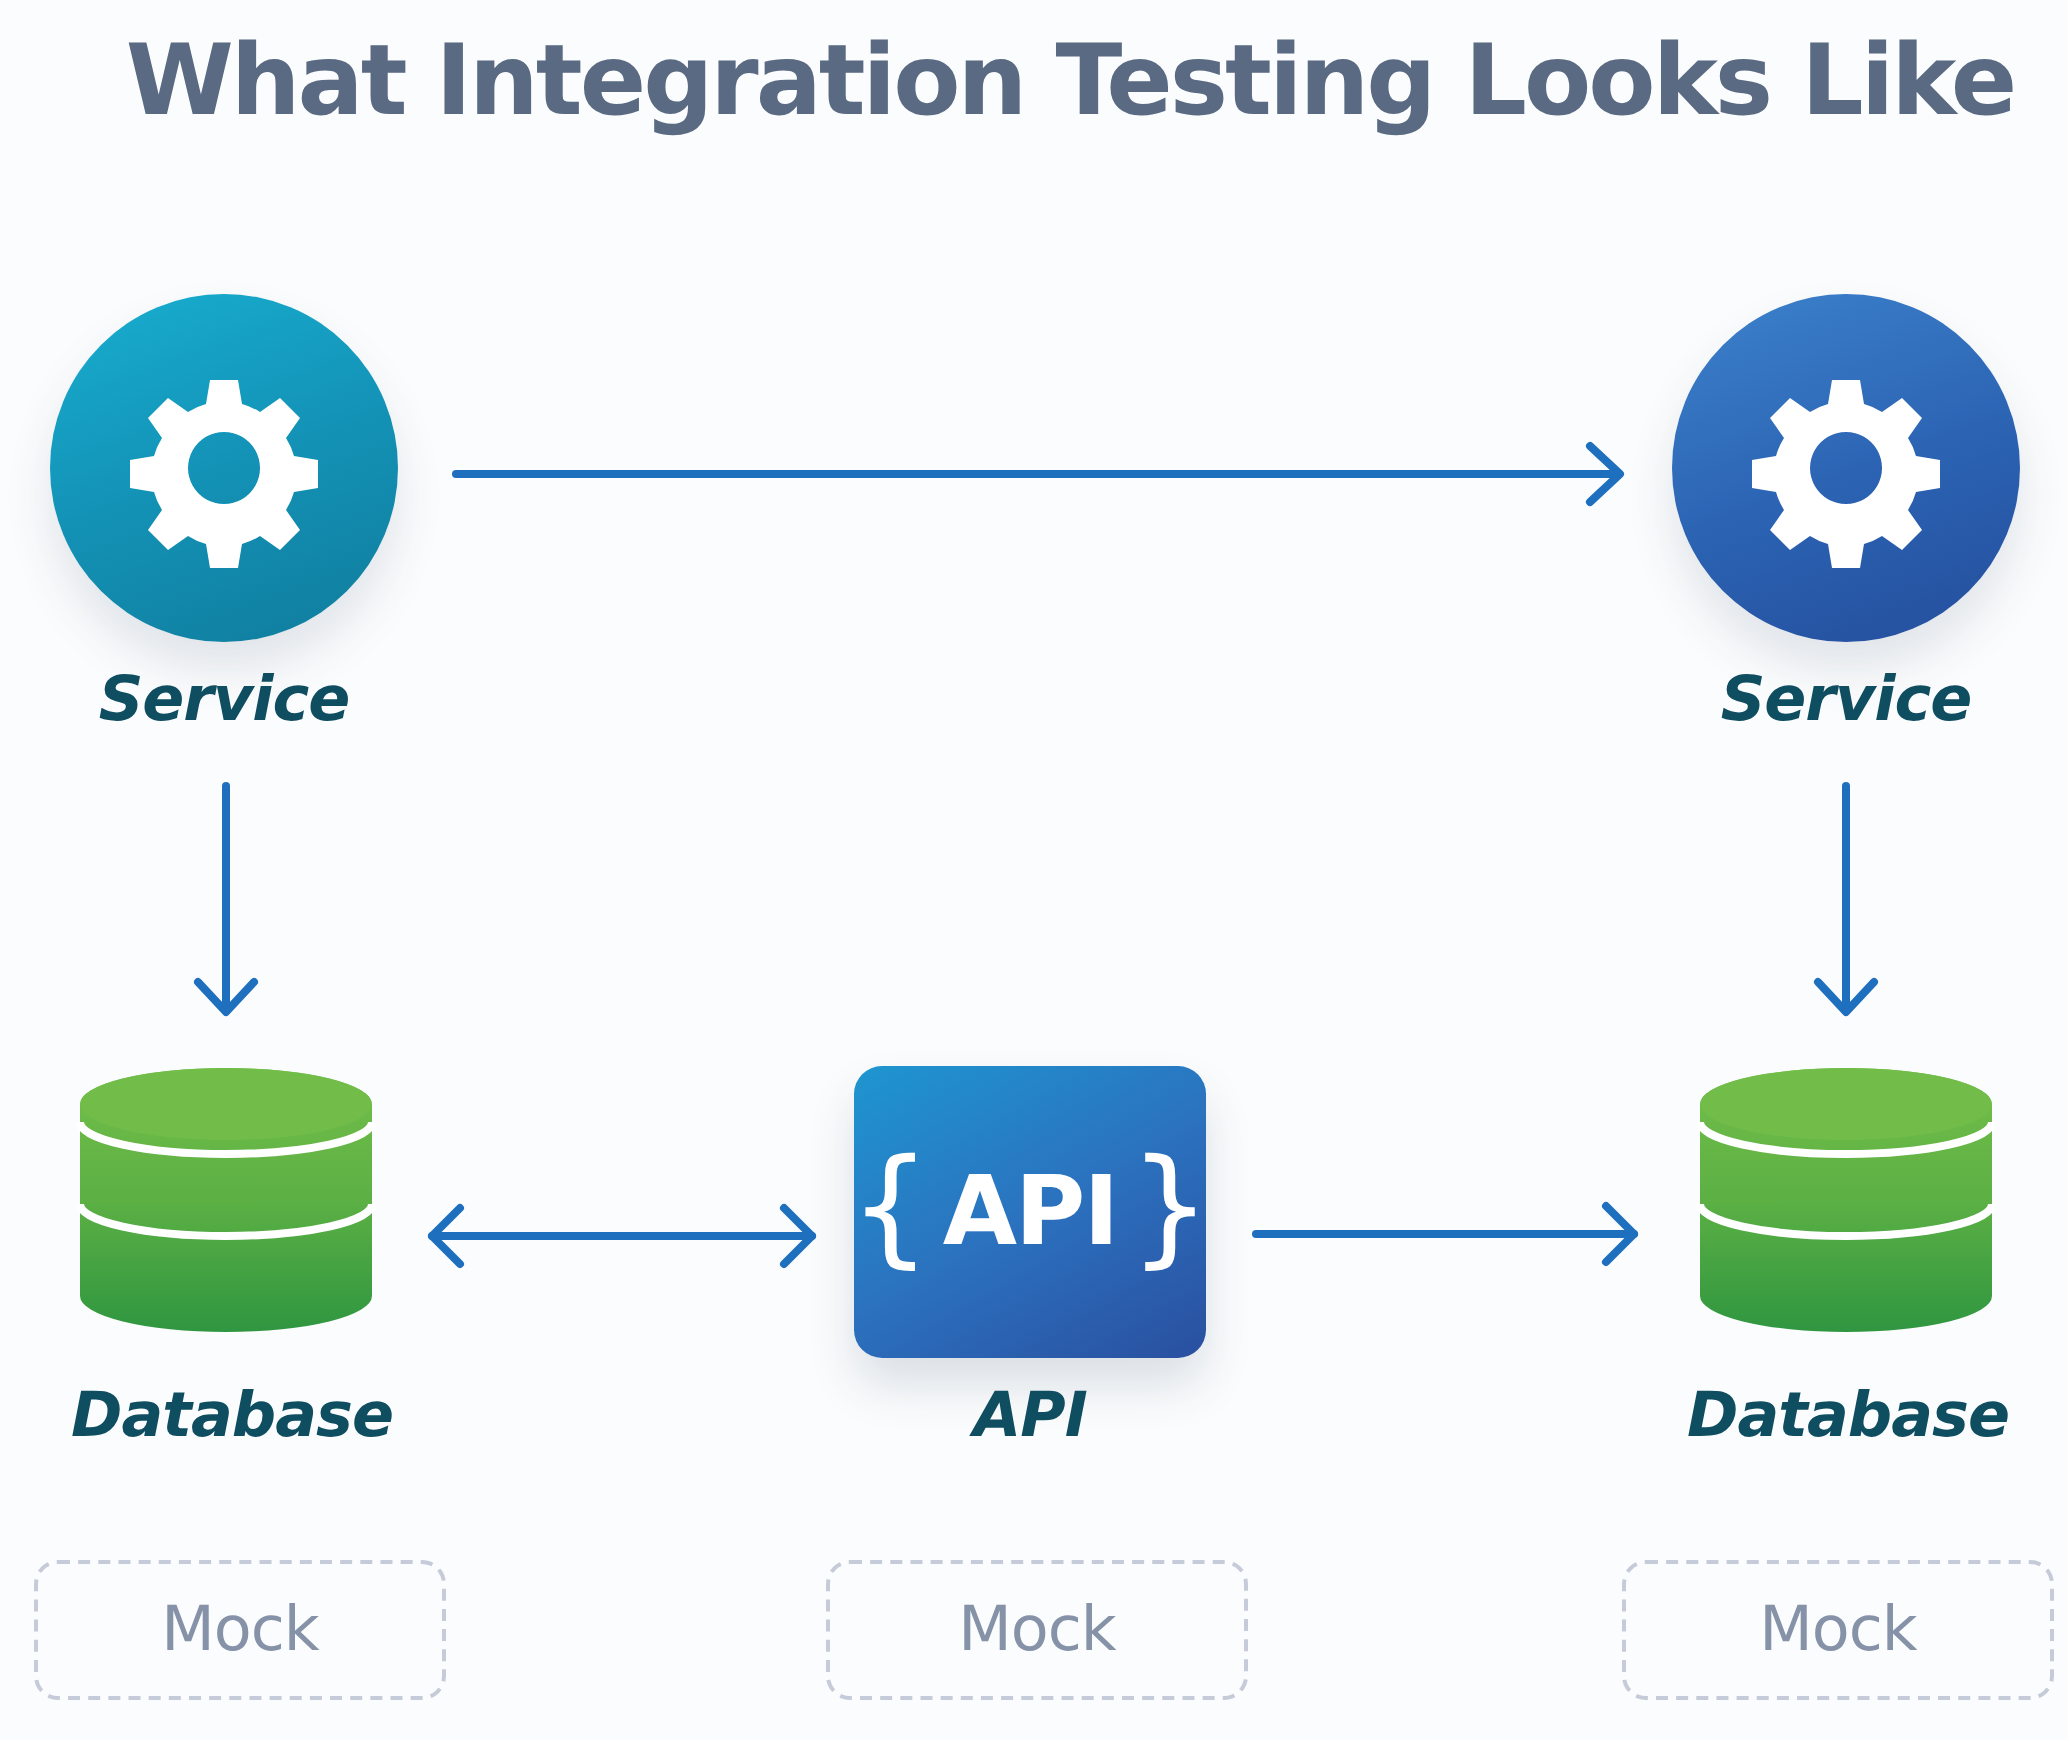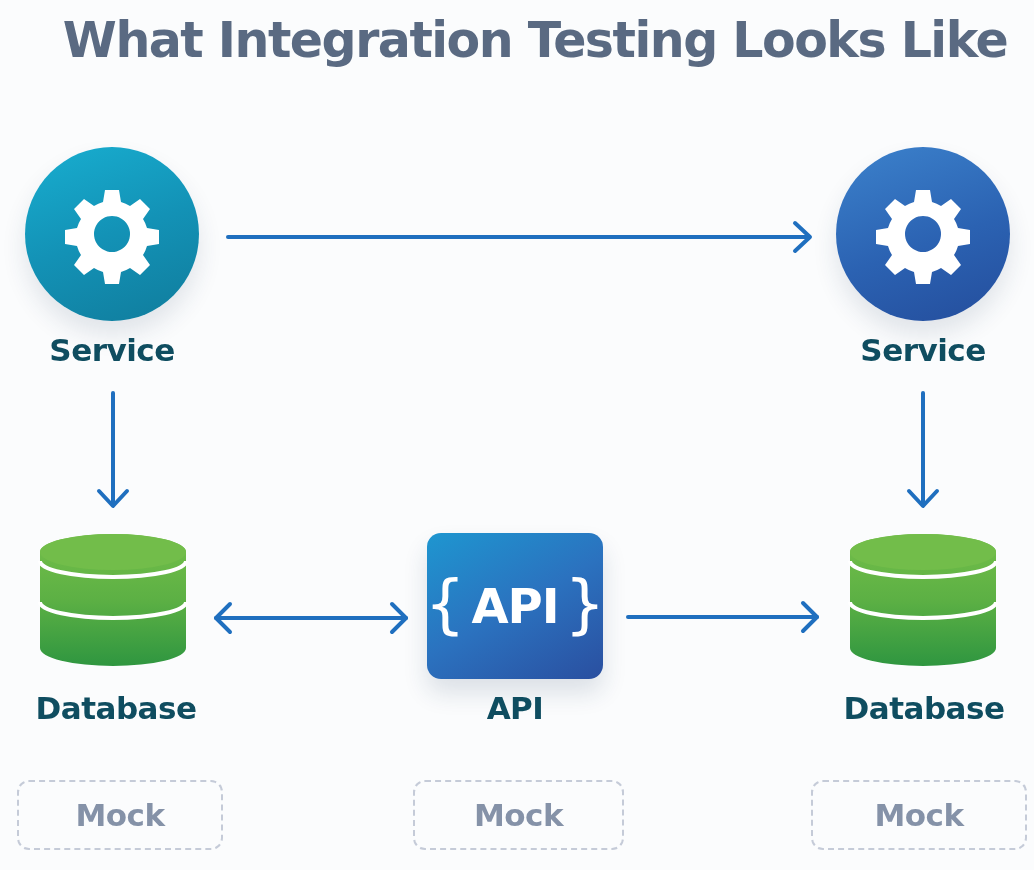--- a/index.html
+++ b/index.html
@@ -8,21 +8,21 @@
     background:#fbfcfd;
     font-family:"DejaVu Sans", sans-serif;
   }
   .title {
     position:absolute; left:0; top:12px; width:1070px; text-align:center;
     font-size:49px; font-weight:bold; color:#5a6a82; letter-spacing:-1.5px;
     font-family:"DejaVu Sans", sans-serif;
   }
   .node-label {
     position:absolute; font-weight:bold; color:#0f4d60; text-align:center;
-    font-size:31px; letter-spacing:-0.5px;
+    font-size:31px; letter-spacing:-0.5px;font-style:italic;
   }
   .circle {
     position:absolute; width:174px; height:174px; border-radius:50%;
     box-shadow:0 14px 24px rgba(30,60,90,0.12);
   }
   .circle.teal { background:linear-gradient(160deg,#18aed0 0%,#1392b6 50%,#107c9c 100%); }
   .circle.blue { background:linear-gradient(160deg,#3c82cc 0%,#2b62b2 55%,#244d9c 100%); }
   .circle svg { position:absolute; left:37px; top:37px; }
   .db { position:absolute; width:150px; height:140px; }
   .api-box {
@@ -31,21 +31,21 @@
     background:linear-gradient(150deg,#1e96d0 0%,#2b72bf 50%,#2a4fa0 100%);
     box-shadow:0 14px 24px rgba(30,60,90,0.14);
     display:flex; align-items:center; justify-content:center;
     color:#fff;
   }
   .api-box .brace { font-size:64px; font-weight:normal; line-height:1; margin-top:-4px; }
   .api-box .api-text { font-size:48px; font-weight:bold; letter-spacing:-1px; margin:0 6px; }
   .mock {
     position:absolute; height:70px; border:2.5px dashed #c5cbd8; border-radius:12px;
     box-sizing:border-box; display:flex; align-items:center; justify-content:center;
-    color:#8592a8; font-size:31px; font-weight:bold; letter-spacing:-0.5px;
+    color:#8592a8; font-size:31px; font-weight:normal; letter-spacing:-0.5px;
   }
   svg.arrows { position:absolute; left:0; top:0; }
 </style>
 </head>
 <body>
 
 <div class="title">What Integration Testing Looks Like</div>
 
 <svg class="arrows" width="1034" height="870">
   <g stroke="#1f6fbf" stroke-width="4" fill="none" stroke-linecap="round" stroke-linejoin="round">

